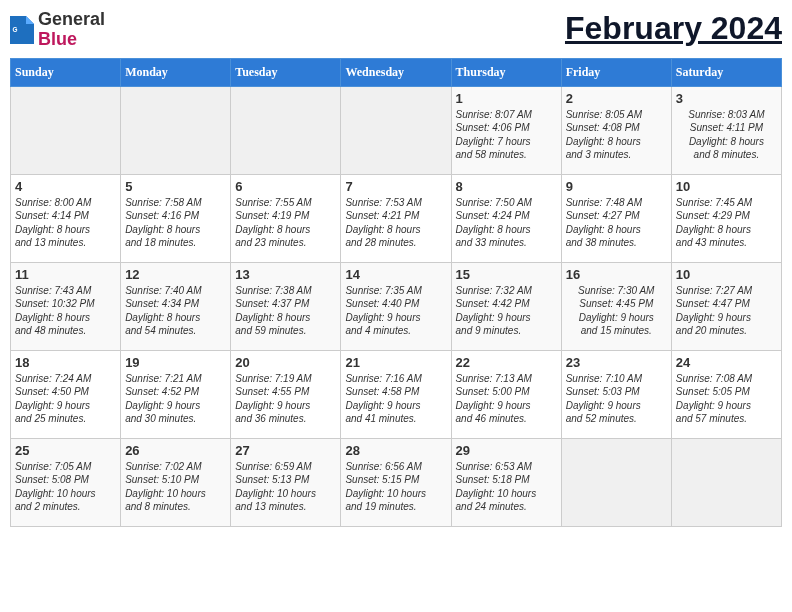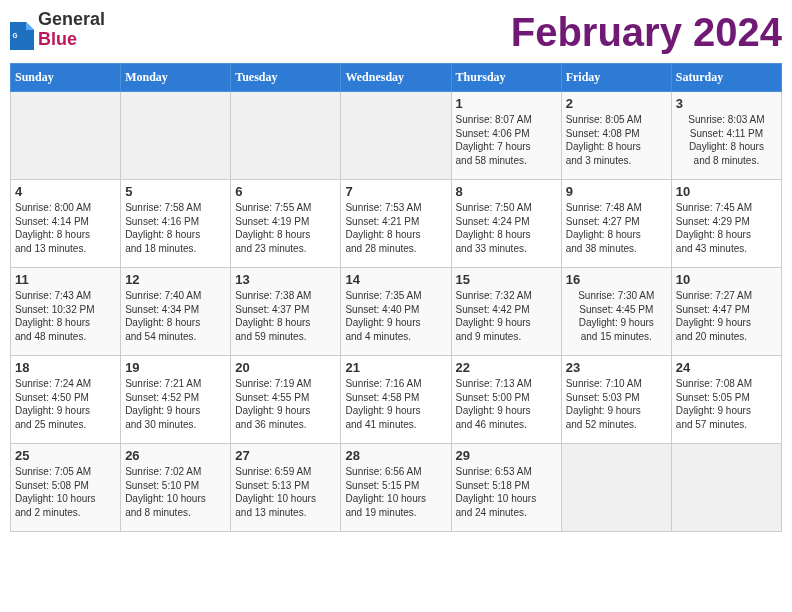--- a/index.html
+++ b/index.html
@@ -11,41 +11,42 @@
       padding: 10px;
     }
     .header {
       display: flex;
       justify-content: space-between;
       align-items: flex-start;
       margin-bottom: 8px;
     }
     .logo {
       display: flex;
-      align-items: flex-end;
+      align-items: center;
       gap: 4px;
     }
     .logo-text {
       font-size: 18px;
       font-weight: bold;
       line-height: 1.1;
     }
     .logo-general { color: #333; }
     .logo-blue { color: #be185d; }
     .logo-icon {
       width: 24px;
       height: 28px;
     }
     .title-block {
       text-align: right;
     }
     .month-title {
-      font-size: 40px;
+      font-size: 32px;
       font-weight: bold;
-      color: #701a75;
+      color: #0f172a;
+      text-decoration: underline;
     }
     .location {
       font-size: 14px;
       color: #555;
     }
     table {
       width: 100%;
       border-collapse: collapse;
       table-layout: fixed;
     }
@@ -77,20 +78,21 @@
       font-size: 13px;
       font-weight: bold;
       color: #333;
       display: block;
       margin-bottom: 2px;
     }
     .cell-text {
       font-size: 10px;
       line-height: 1.35;
       color: #333;
+      font-style: italic;
     }
     .empty-cell {
       background: #f0f0f0 !important;
     }
   </style>
 </head>
 <body>
 
 <div class="header">
   <div class="logo">

